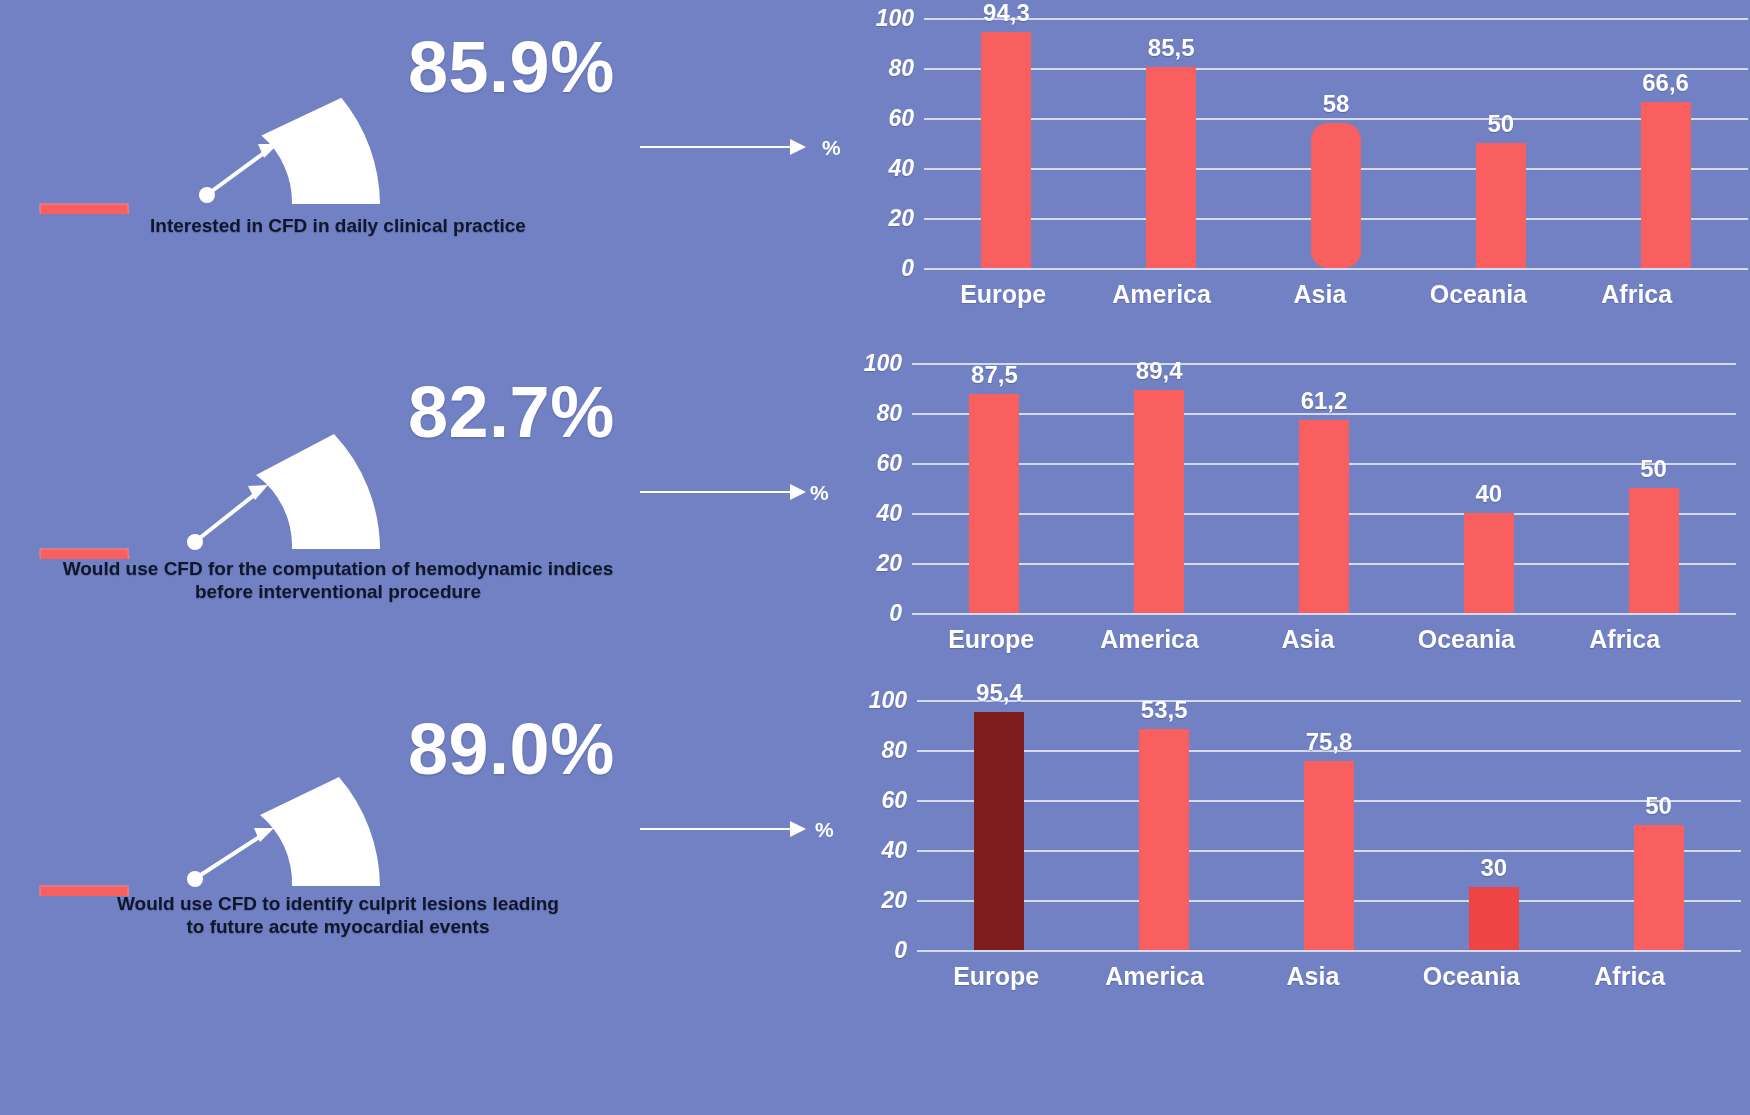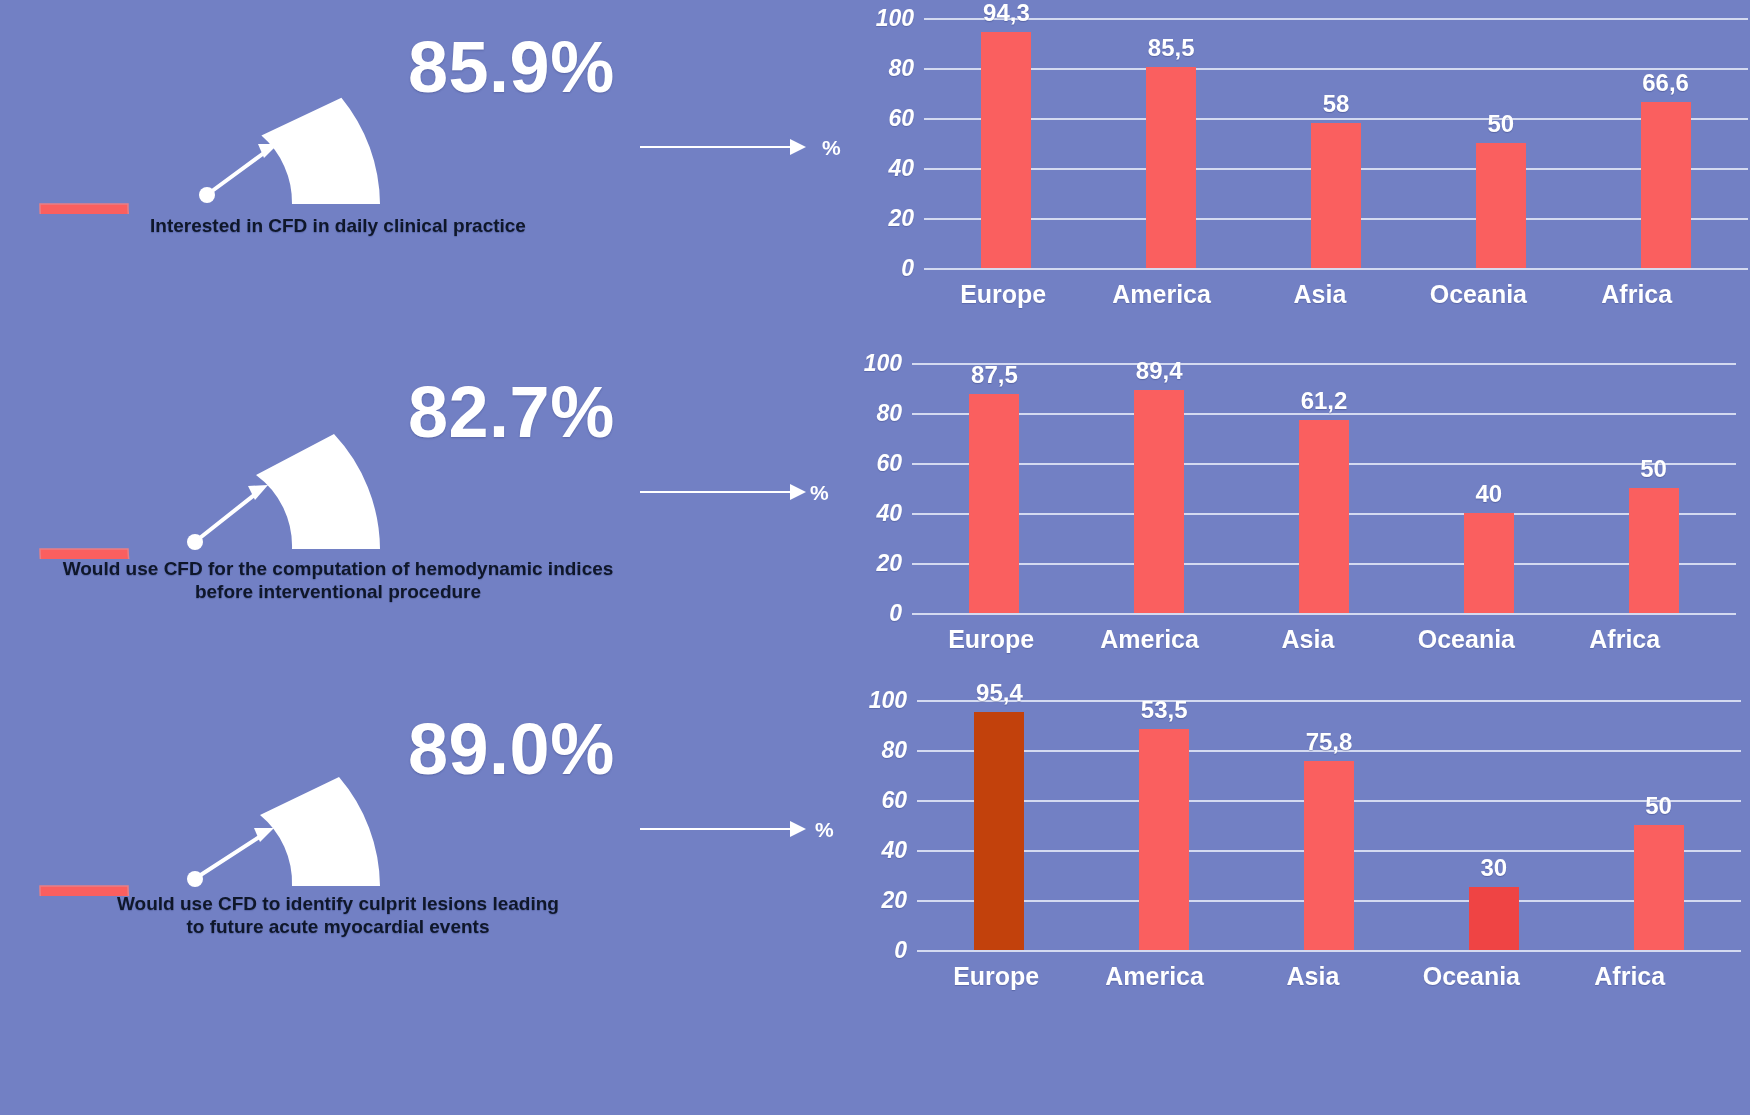--- a/index.html
+++ b/index.html
@@ -236,21 +236,21 @@
               <div class="bar" style="height: 235.75px; background: rgb(250, 95, 95);">
                 <div class="bar-value">94,3</div>
               </div>
             </div>
             <div class="bar-slot">
               <div class="bar" style="height: 201px; background: rgb(250, 95, 95);">
                 <div class="bar-value">85,5</div>
               </div>
             </div>
             <div class="bar-slot">
-              <div class="bar" style="height: 145px; background: rgb(250, 95, 95);">
+              <div class="bar" style="height: 145px; background: rgb(250, 95, 95); border-radius: 17px;">
                 <div class="bar-value">58</div>
               </div>
             </div>
             <div class="bar-slot">
               <div class="bar" style="height: 125px; background: rgb(250, 95, 95);">
                 <div class="bar-value">50</div>
               </div>
             </div>
             <div class="bar-slot">
               <div class="bar" style="height: 166.5px; background: rgb(250, 95, 95);">
@@ -382,21 +382,21 @@
           <div class="gridline" style="top: 150px;"></div>
           <div class="ytick" style="top: 150px;">40</div>
           <div class="gridline" style="top: 100px;"></div>
           <div class="ytick" style="top: 100px;">60</div>
           <div class="gridline" style="top: 50px;"></div>
           <div class="ytick" style="top: 50px;">80</div>
           <div class="gridline" style="top: 0px;"></div>
           <div class="ytick" style="top: 0px;">100</div>
           <div class="bars">
             <div class="bar-slot">
-              <div class="bar" style="height: 238.5px; background: #c2410c;">
+              <div class="bar" style="height: 238.5px; background: #7f1d1d;">
                 <div class="bar-value">95,4</div>
               </div>
             </div>
             <div class="bar-slot">
               <div class="bar" style="height: 221px; background: rgb(250, 95, 95);">
                 <div class="bar-value">53,5</div>
               </div>
             </div>
             <div class="bar-slot">
               <div class="bar" style="height: 189.5px; background: rgb(250, 95, 95);">

